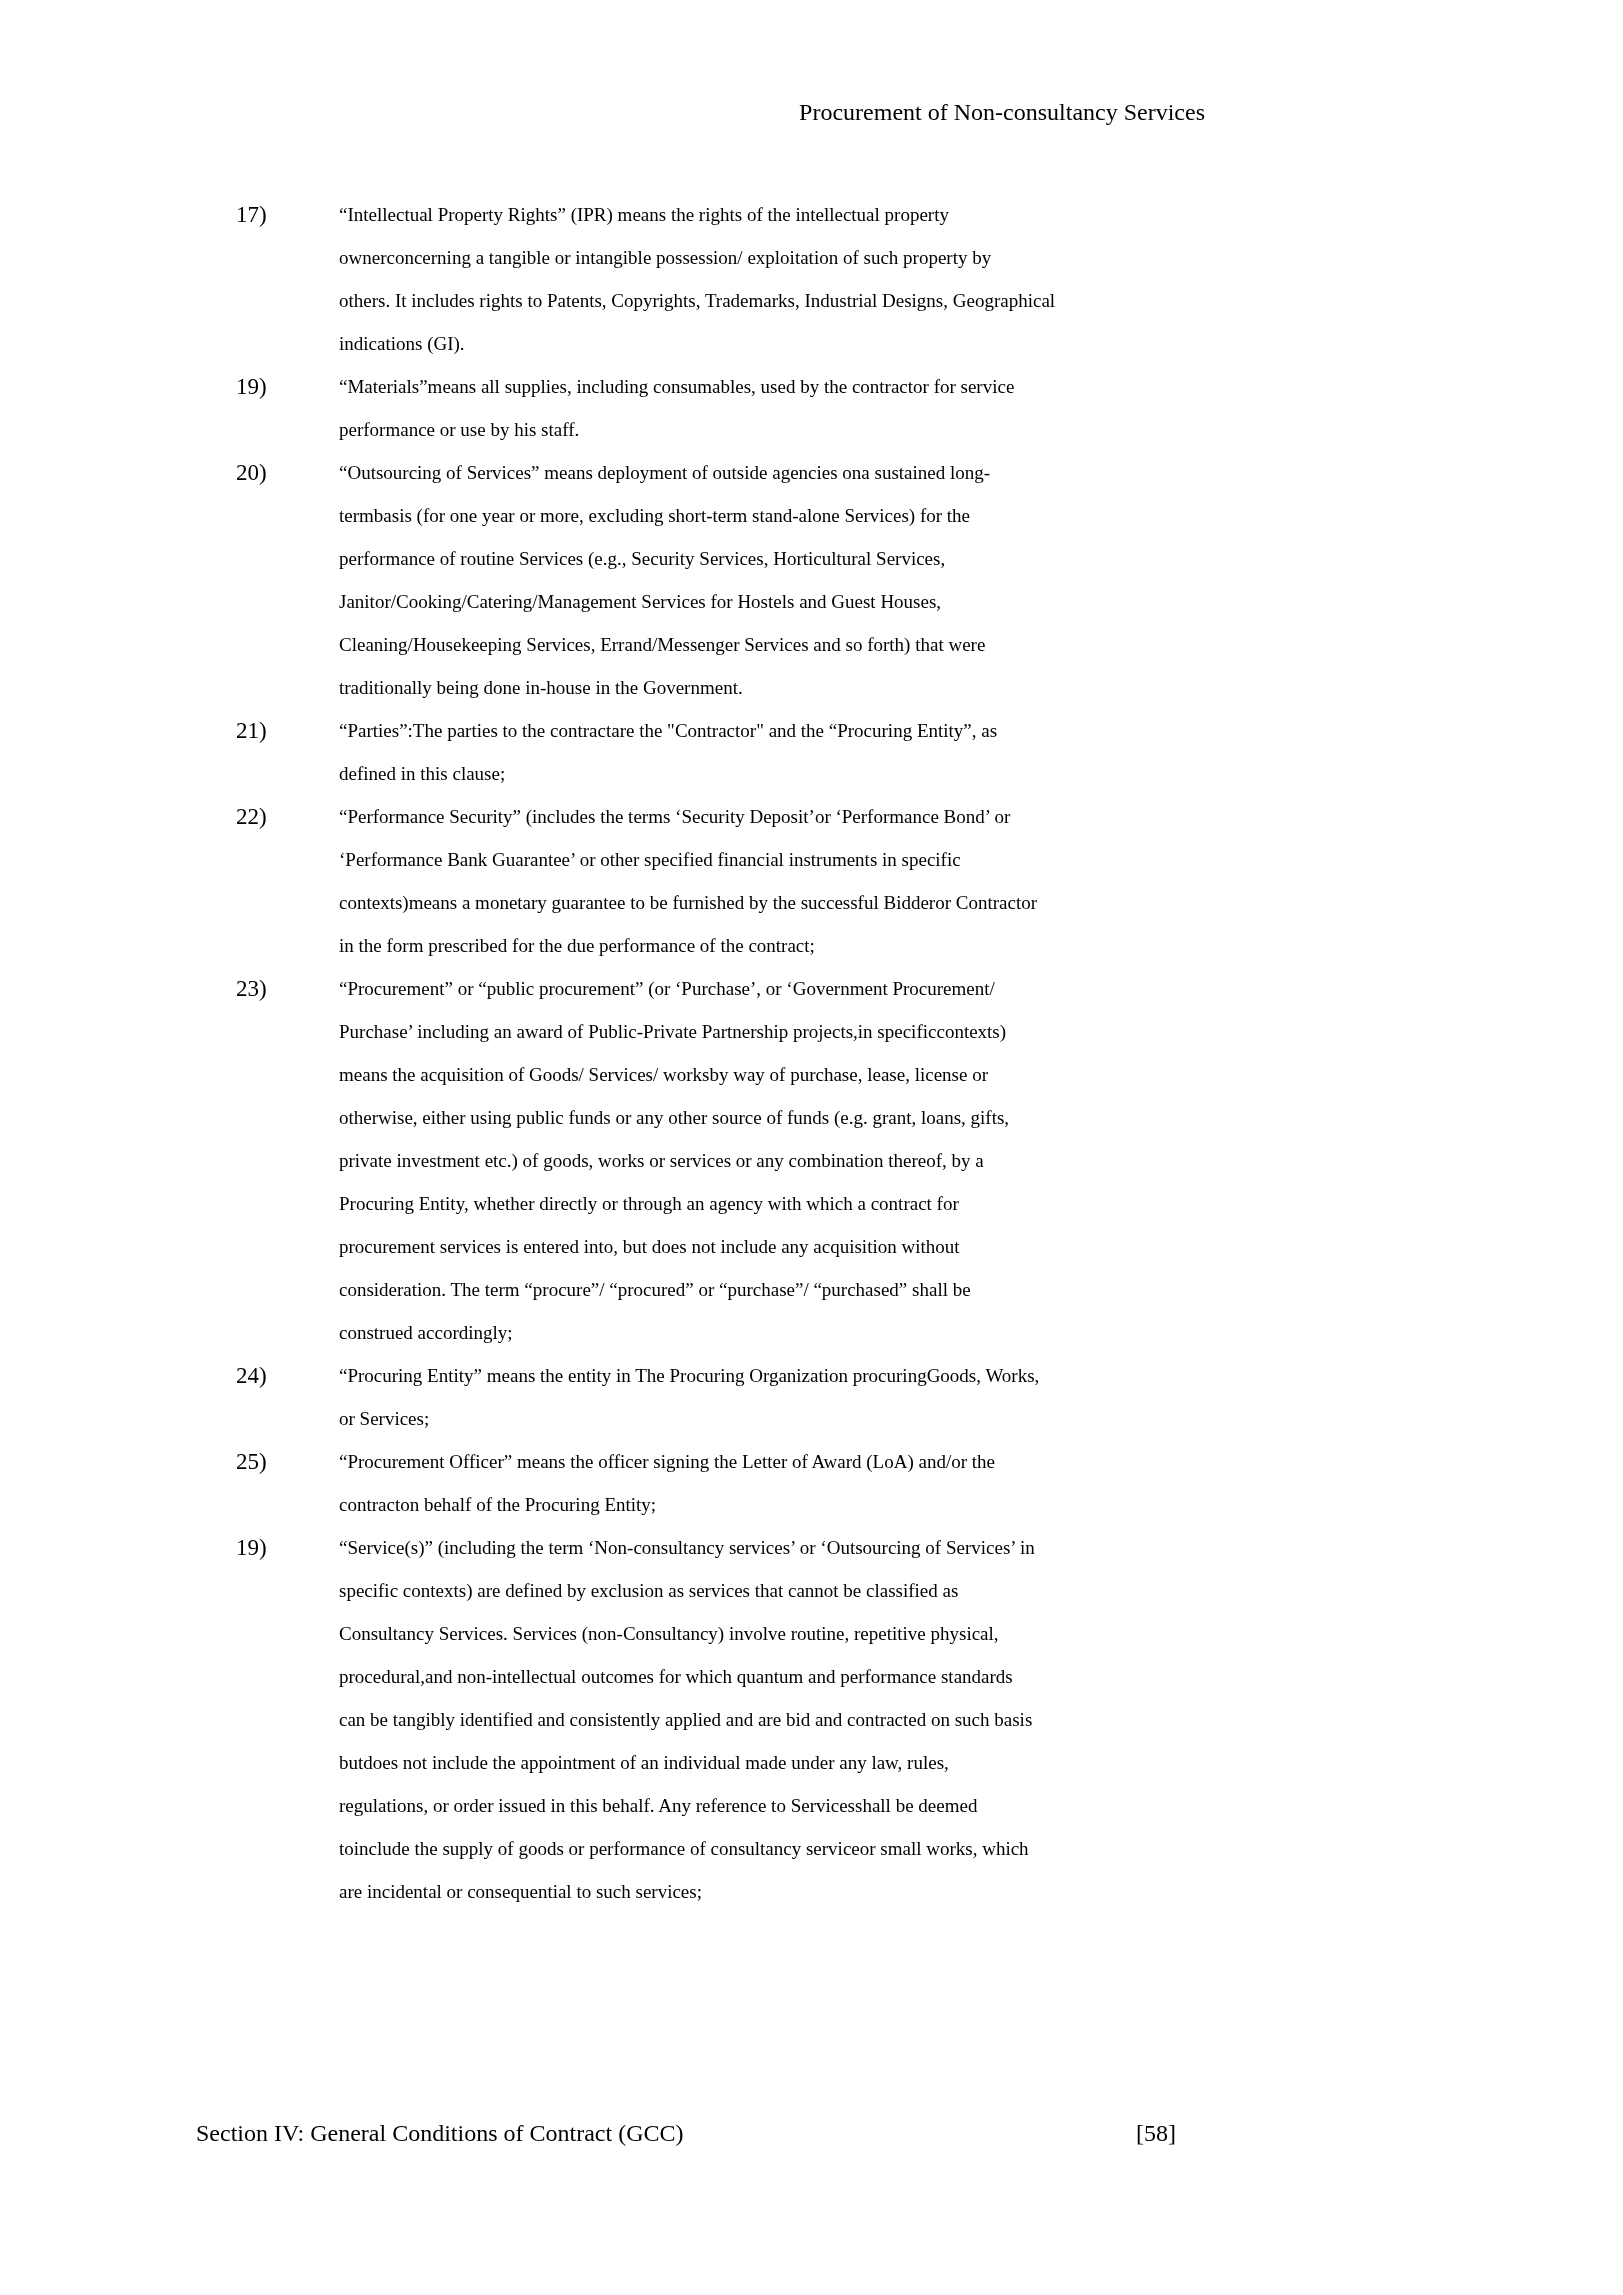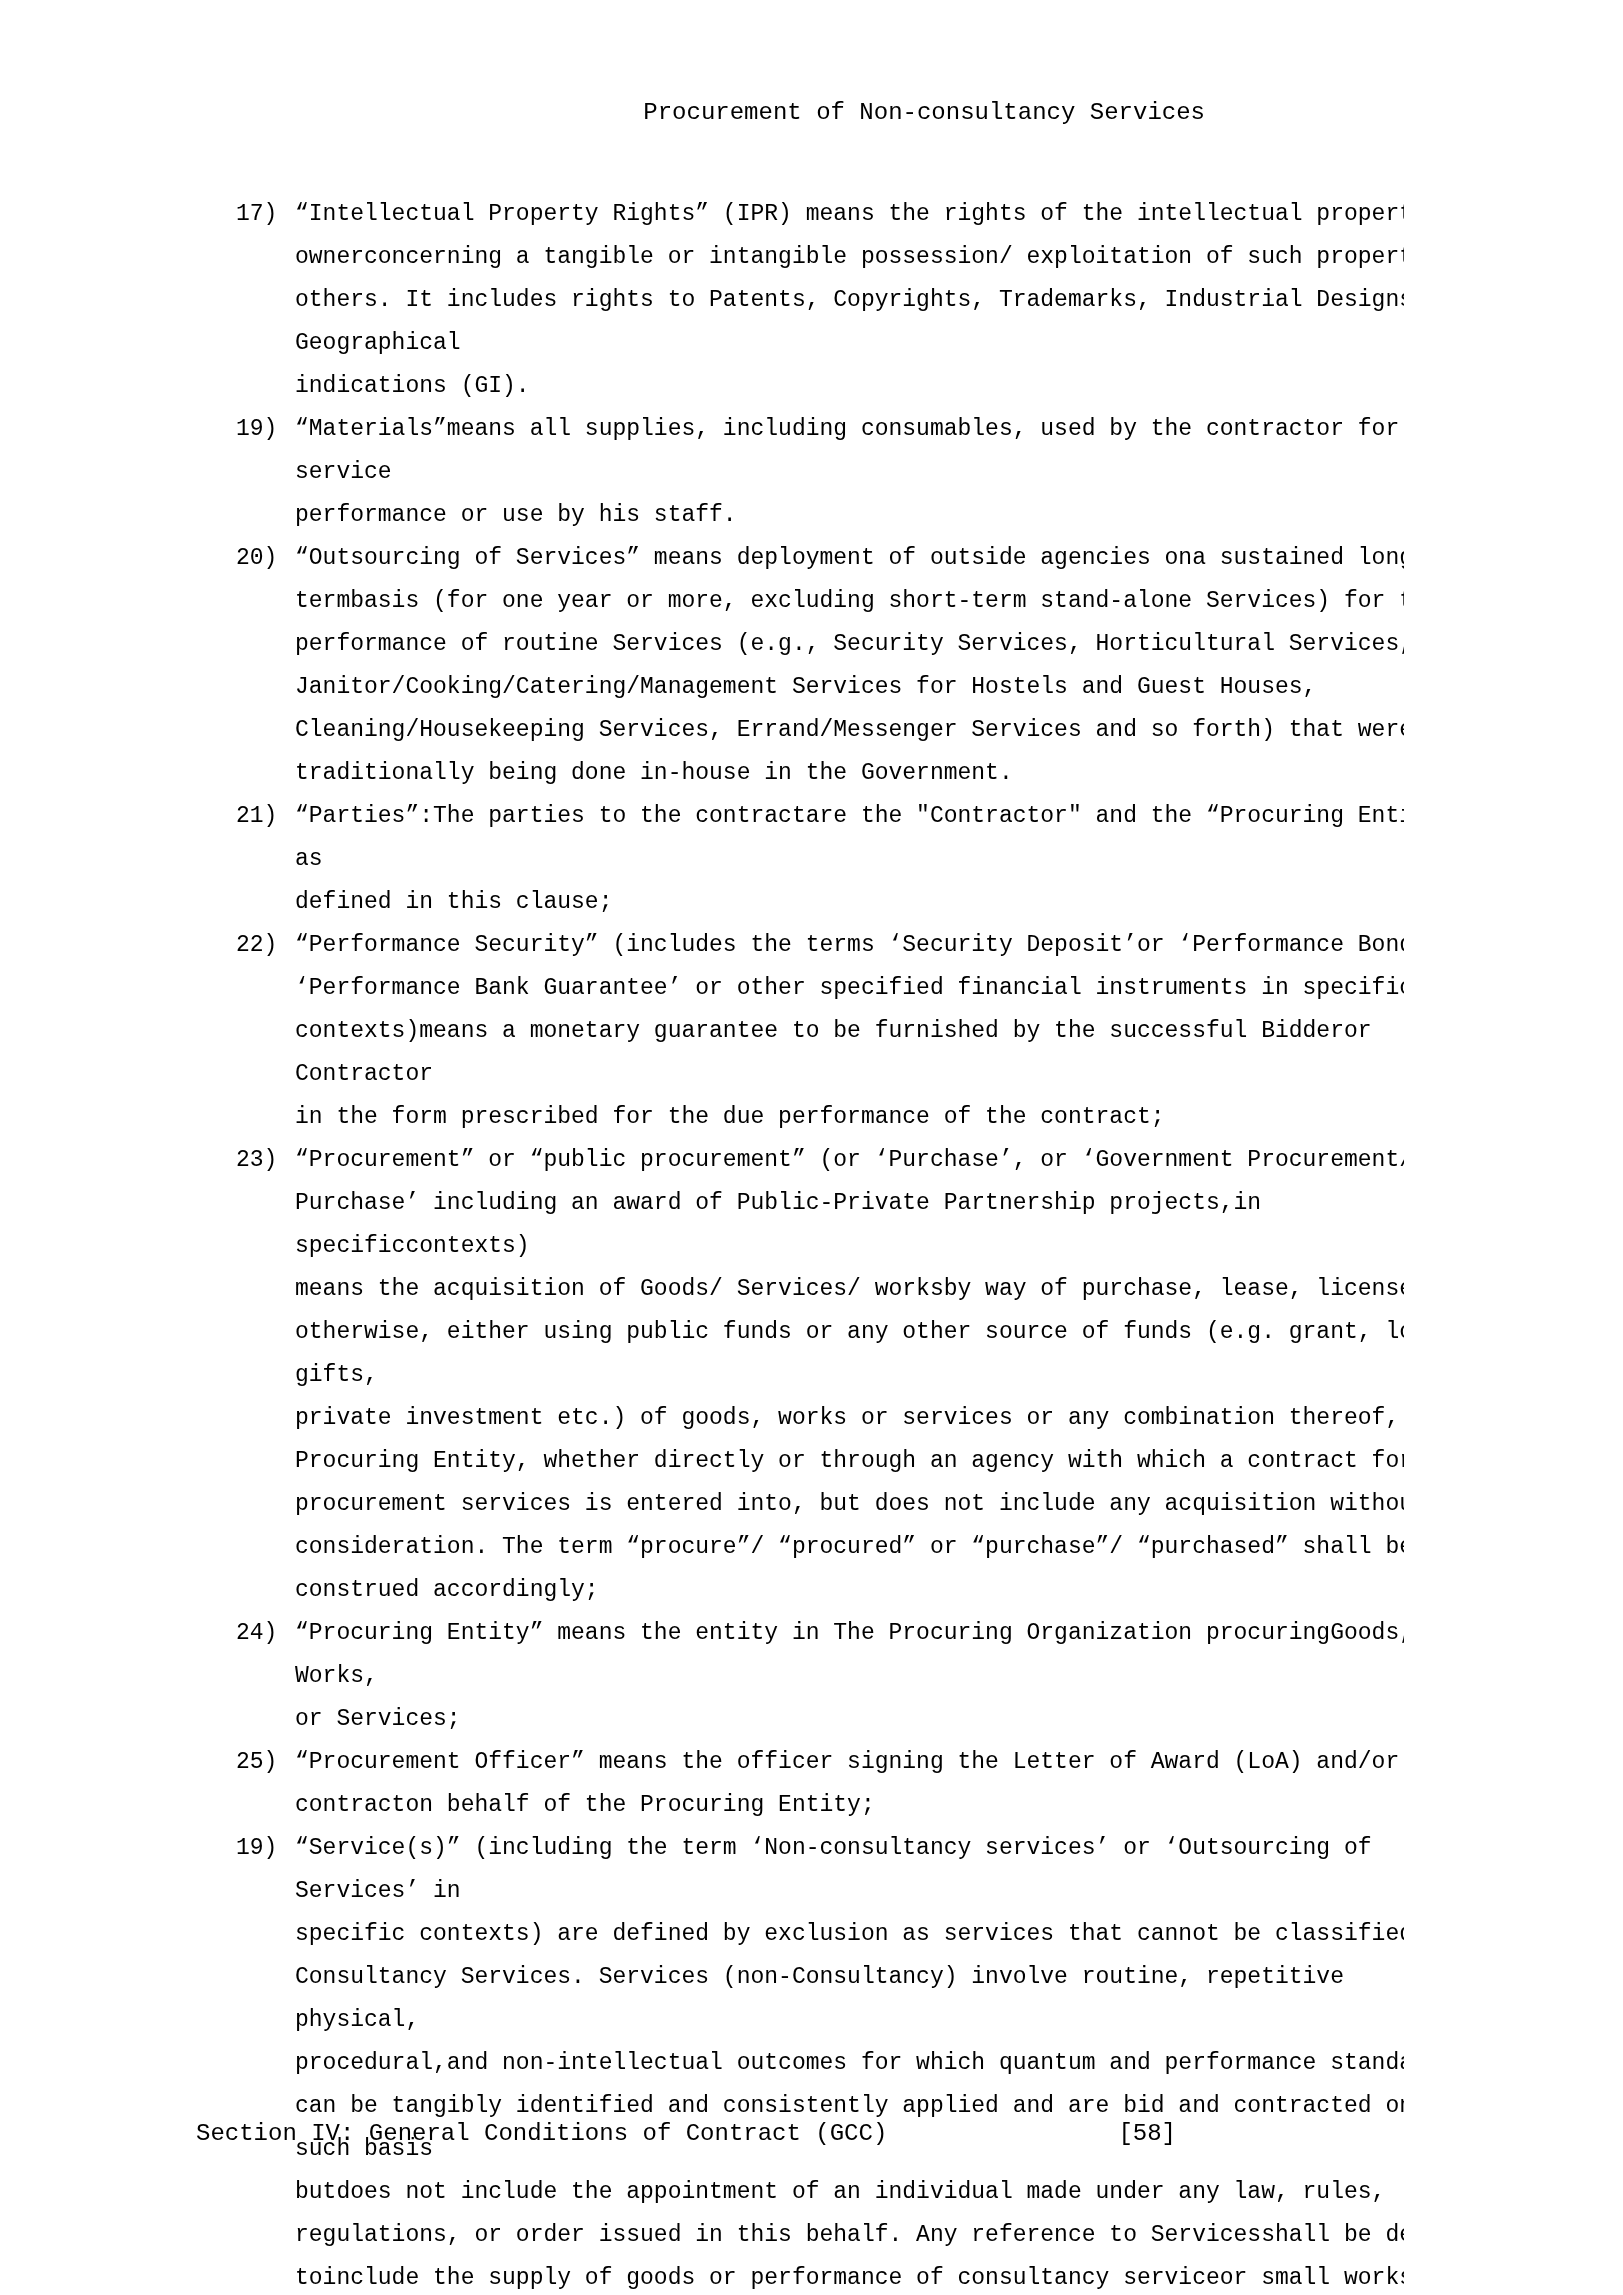--- a/index.html
+++ b/index.html
@@ -5,21 +5,21 @@
   html, body {
     margin: 0;
     padding: 0;
     background: #ffffff;
   }
   .page {
     position: relative;
     width: 1404px;
     height: 2295px;
     background: #ffffff;
-    font-family: Liberation Mono, monospace;
+    font-family: Liberation Serif, serif;
     color: #000000;
     overflow: hidden;
   }
   .header {
     position: absolute;
     top: 98px;
     right: 199px;
     font-size: 24px;
     line-height: 29px;
     white-space: nowrap;
@@ -34,23 +34,24 @@
     display: flex;
     align-items: flex-start;
   }
   .item .num {
     flex: 0 0 59px;
     font-size: 23px;
     line-height: 43px;
   }
   .item .txt {
     flex: 1;
-    font-size: 23px;
+    font-size: 19px;
     line-height: 43px;
     white-space: pre-line;
+    margin-left: 44px;
   }
   .footer {
     position: absolute;
     left: 196px;
     right: 228px;
     top: 2119px;
     display: flex;
     justify-content: space-between;
     align-items: baseline;
     font-size: 24px;

